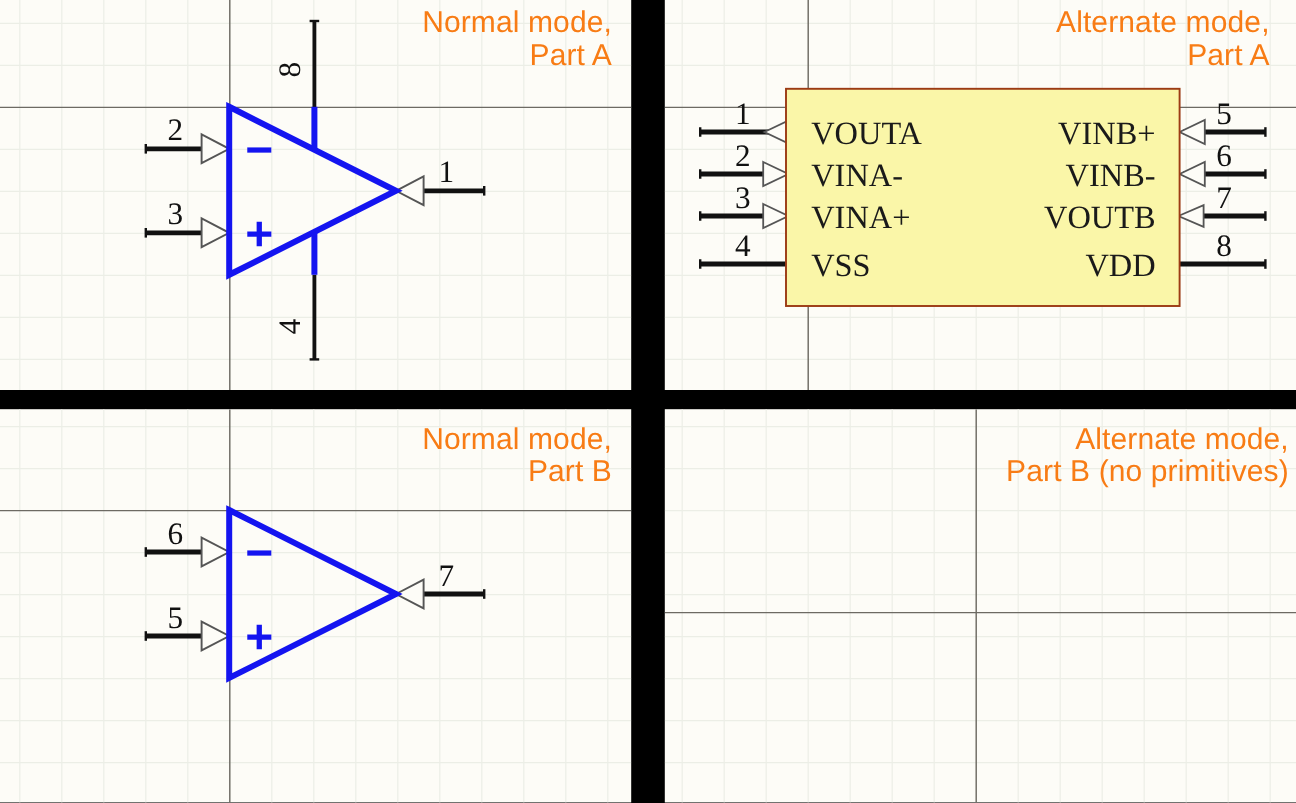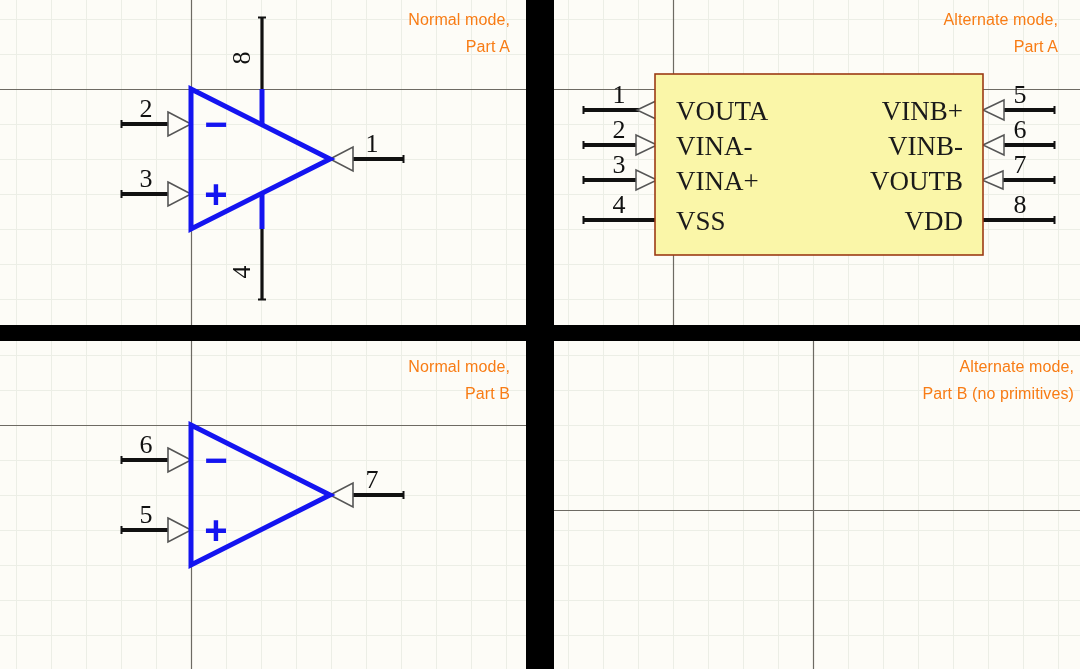--- a/index.html
+++ b/index.html
@@ -17,21 +17,21 @@
   }
   .quadrant {
     position: absolute;
     background: #fdfcf7;
     overflow: hidden;
   }
   .caption {
     position: absolute;
     color: #f87c15;
     font-family: "Liberation Sans", sans-serif;
-    font-size: 16px;
+    font-size: 25px;
     line-height: 27px;
     text-align: right;
     white-space: pre-line;
     letter-spacing: 0.1px;
   }
   svg.art {
     position: absolute;
     left: 0; top: 0;
     overflow: visible;
   }

